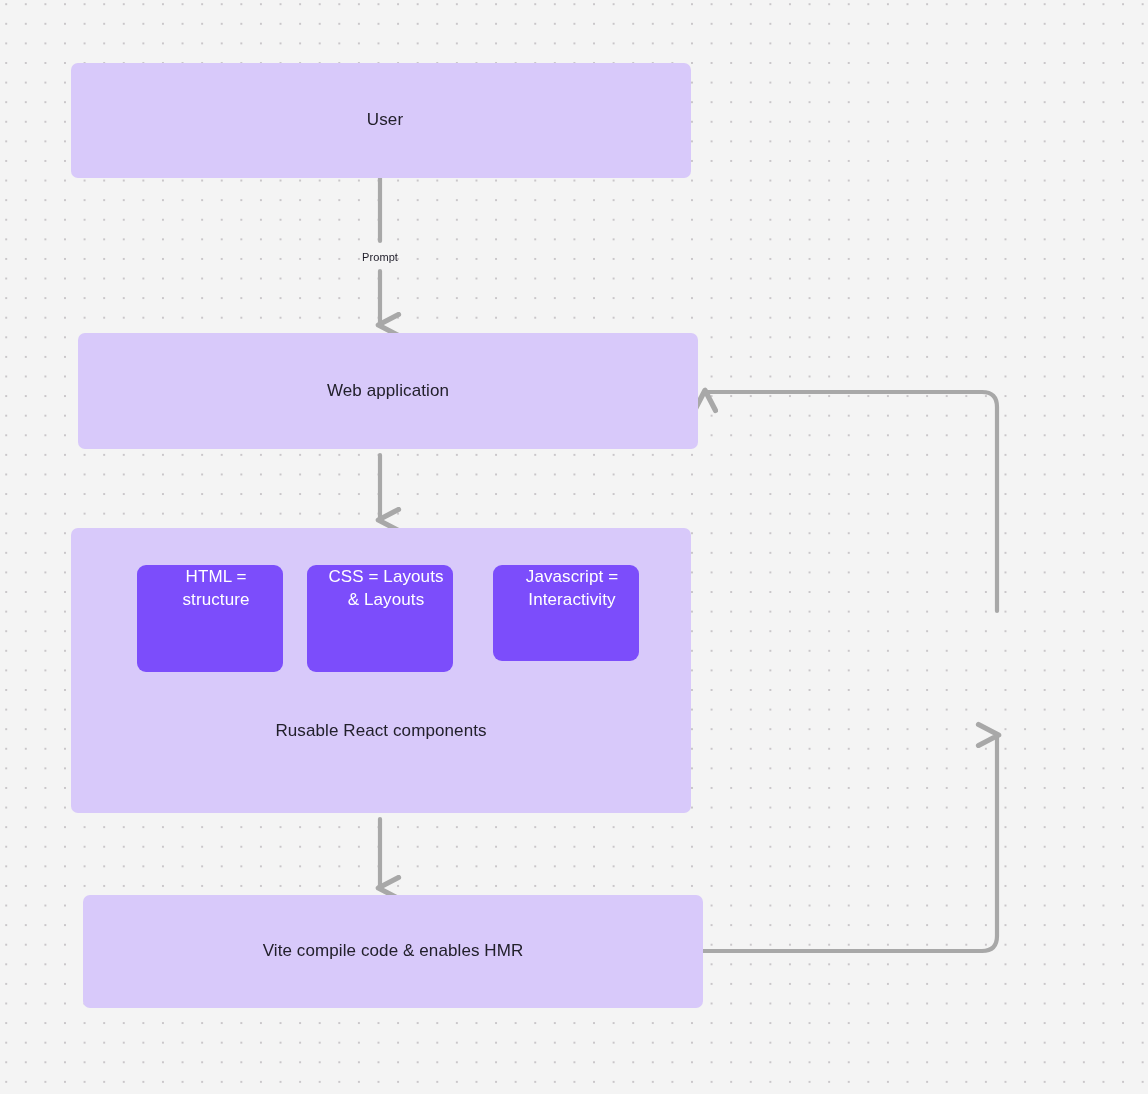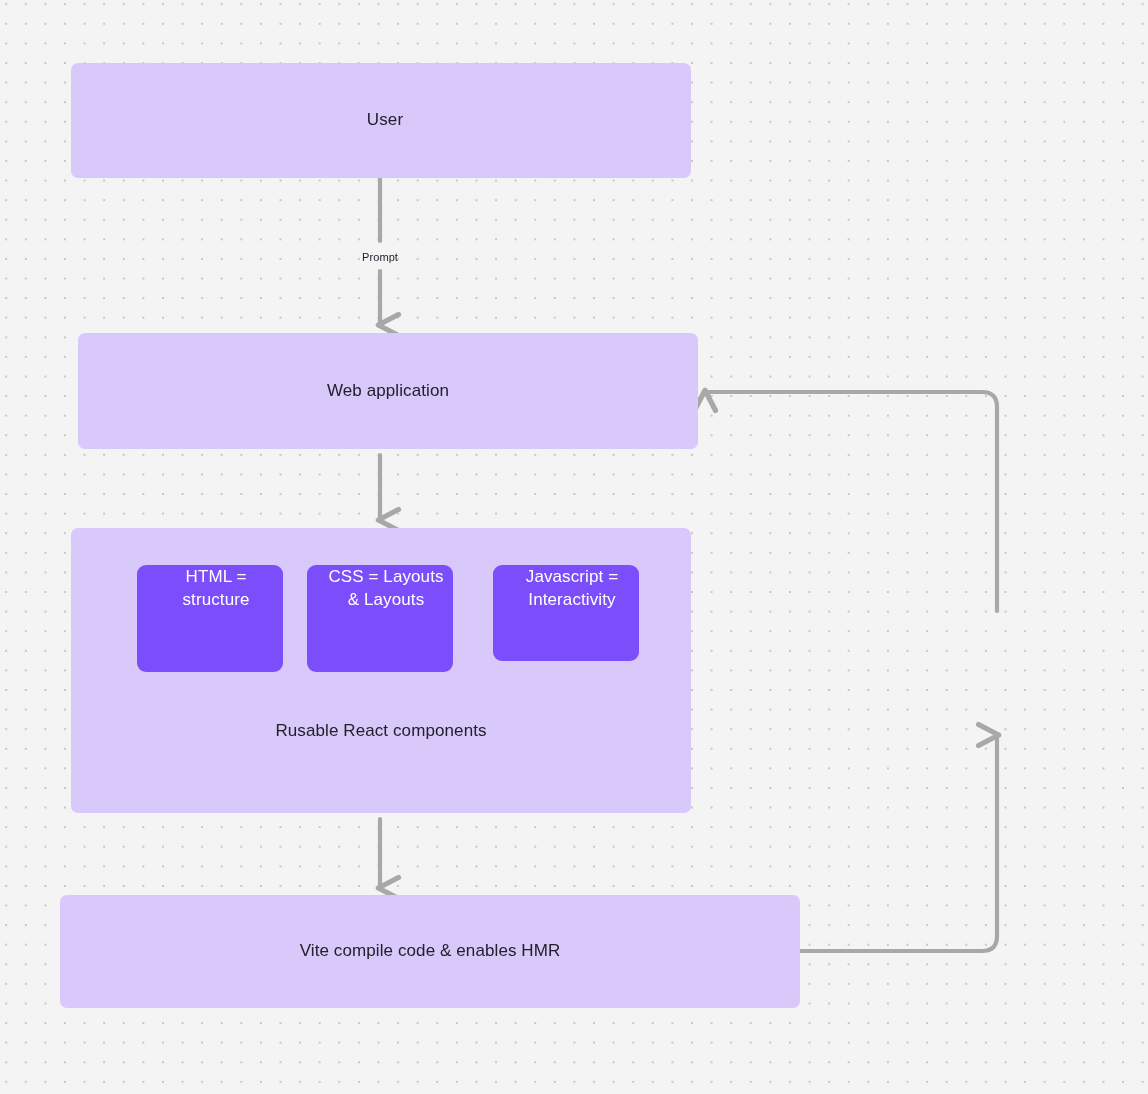--- a/index.html
+++ b/index.html
@@ -140,18 +140,18 @@
     <div class="chip" style="left:406px; top:37px; width:146px; height:96px;margin-left:16px;">
       <span>
         <span>Javascript =</span><br>
         <span>Interactivity</span>
       </span>
     </div>
 
     <div class="group-caption" style="left:0; top:192px;">Rusable React components</div>
   </div>
 
-  <div class="node" style="left:60px; top:895px; width:740px; height:113px;">
+  <div class="node" style="left:83px; top:895px; width:620px; height:113px;">
     <span>Vite compile code &amp; enables HMR</span>
   </div>
 
 
 </div>
 
 </body></html>

